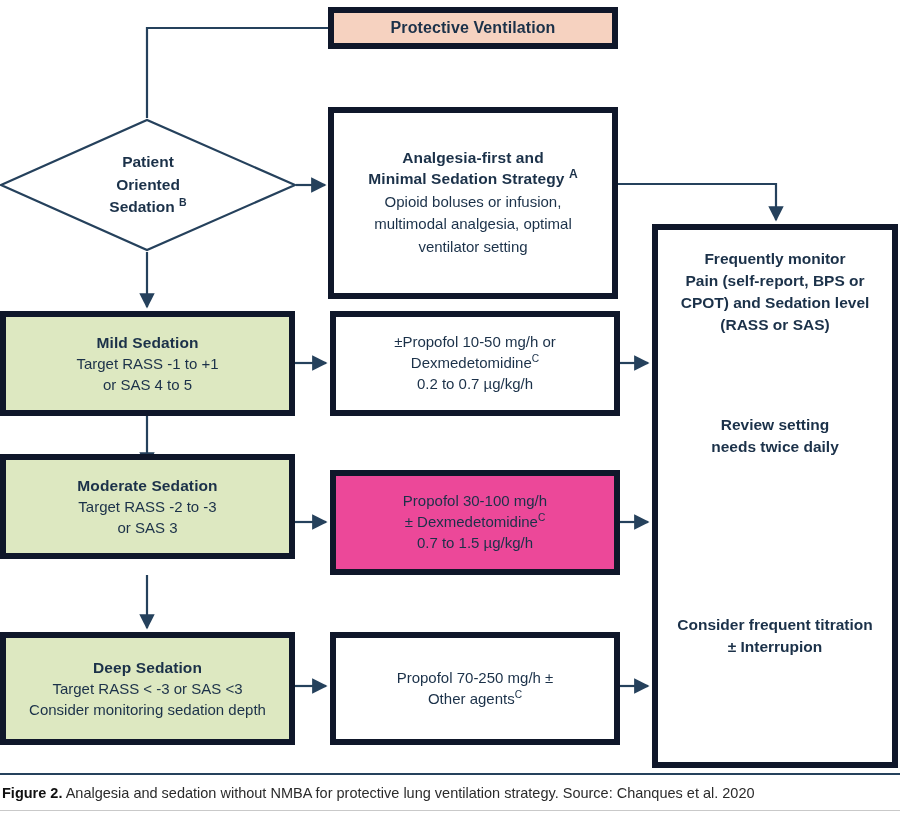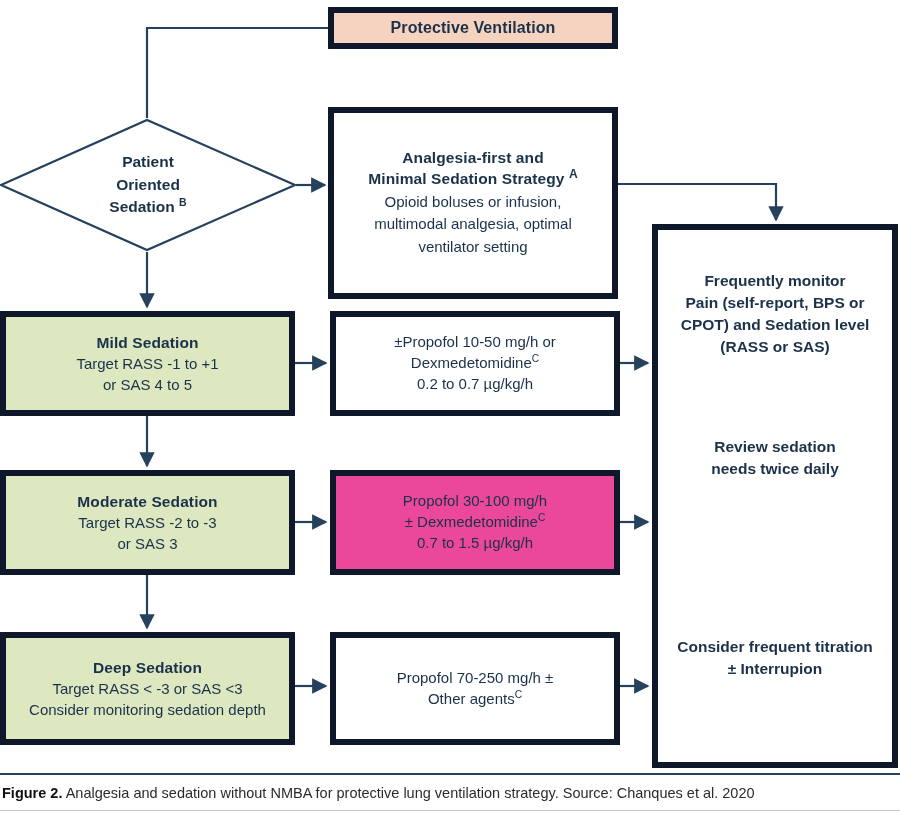--- a/index.html
+++ b/index.html
@@ -72,32 +72,32 @@
   }
 
   #analgesia-first {
     left: 328px; top: 107px; width: 290px; height: 192px;
     background: #ffffff;
   }
   #analgesia-first .hdr { line-height: 1.35; }
   #analgesia-first .line { line-height: 1.5; }
 
   #mild-sedation   { left: 0px;  top: 311px; width: 295px; height: 105px; background: #dde8c1; }
-  #moderate-sedation { left: 0px; top: 470px; width: 295px; height: 105px; background: #dde8c1; }
+  #moderate-sedation { left: 0px; top: 454px; width: 295px; height: 105px; background: #dde8c1; }
   #deep-sedation   { left: 0px;  top: 632px; width: 295px; height: 113px; background: #dde8c1; text-align: center; }
 
   #mild-drugs     { left: 330px; top: 311px; width: 290px; height: 105px; background: #ffffff; }
   #moderate-drugs { left: 330px; top: 470px; width: 290px; height: 105px; background: #ec4899; }
   #deep-drugs     { left: 330px; top: 632px; width: 290px; height: 113px; background: #ffffff; }
 
   #monitoring-panel {
     left: 652px; top: 224px; width: 246px; height: 544px;
     background: #ffffff;
     justify-content: flex-start;
-    padding-top: 40px;
+    padding-top: 18px;
   }
   .mon-block {
     font-weight: bold;
     font-size: 15.5px;
     line-height: 1.42;
     text-align: center;
     width: 100%;
   }
   #mon-gap-1 { height: 78px; }
   #mon-gap-2 { height: 78px; }
@@ -240,21 +240,21 @@
 
   <div class="node" id="monitoring-panel">
     <div class="mon-block">
       <span>Frequently monitor</span><br>
       <span>Pain (self-report, BPS or</span><br>
       <span>CPOT) and Sedation level</span><br>
       <span>(RASS or SAS)</span>
     </div>
     <div id="mon-gap-1"></div>
     <div class="mon-block">
-      <span>Review sedation</span><br>
+      <span>Review setting</span><br>
       <span>needs twice daily</span>
     </div>
     <div id="mon-gap-2"></div>
     <div id="mon-gap-3"></div>
     <div class="mon-block">
       <span>Consider frequent titration</span><br>
       <span>± Interrupion</span>
     </div>
   </div>
 

